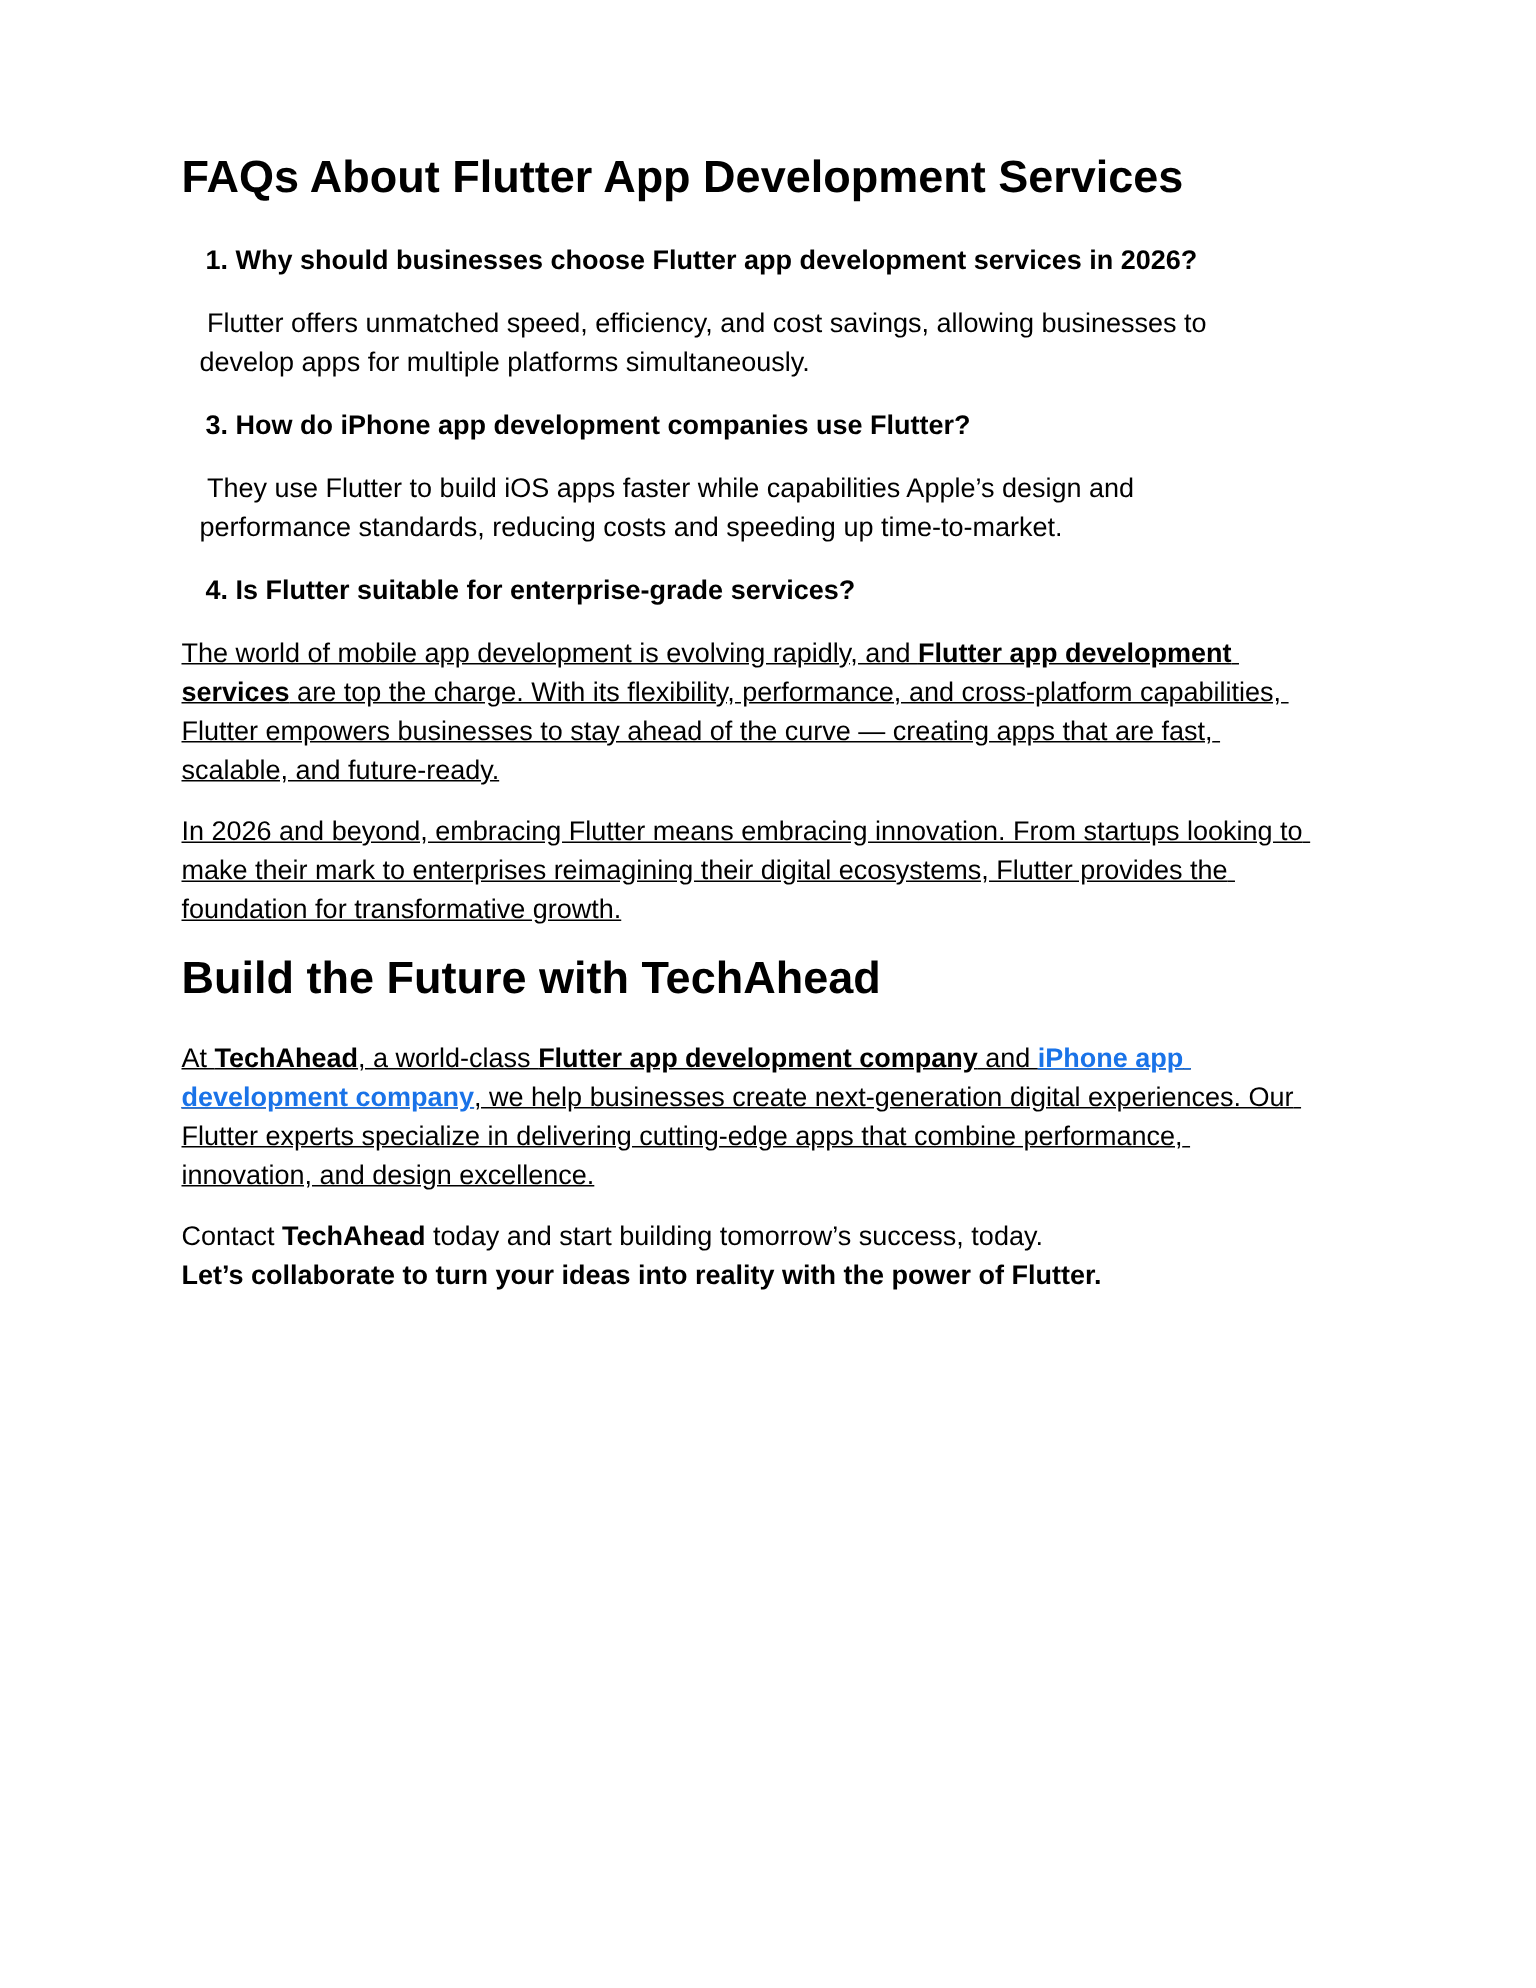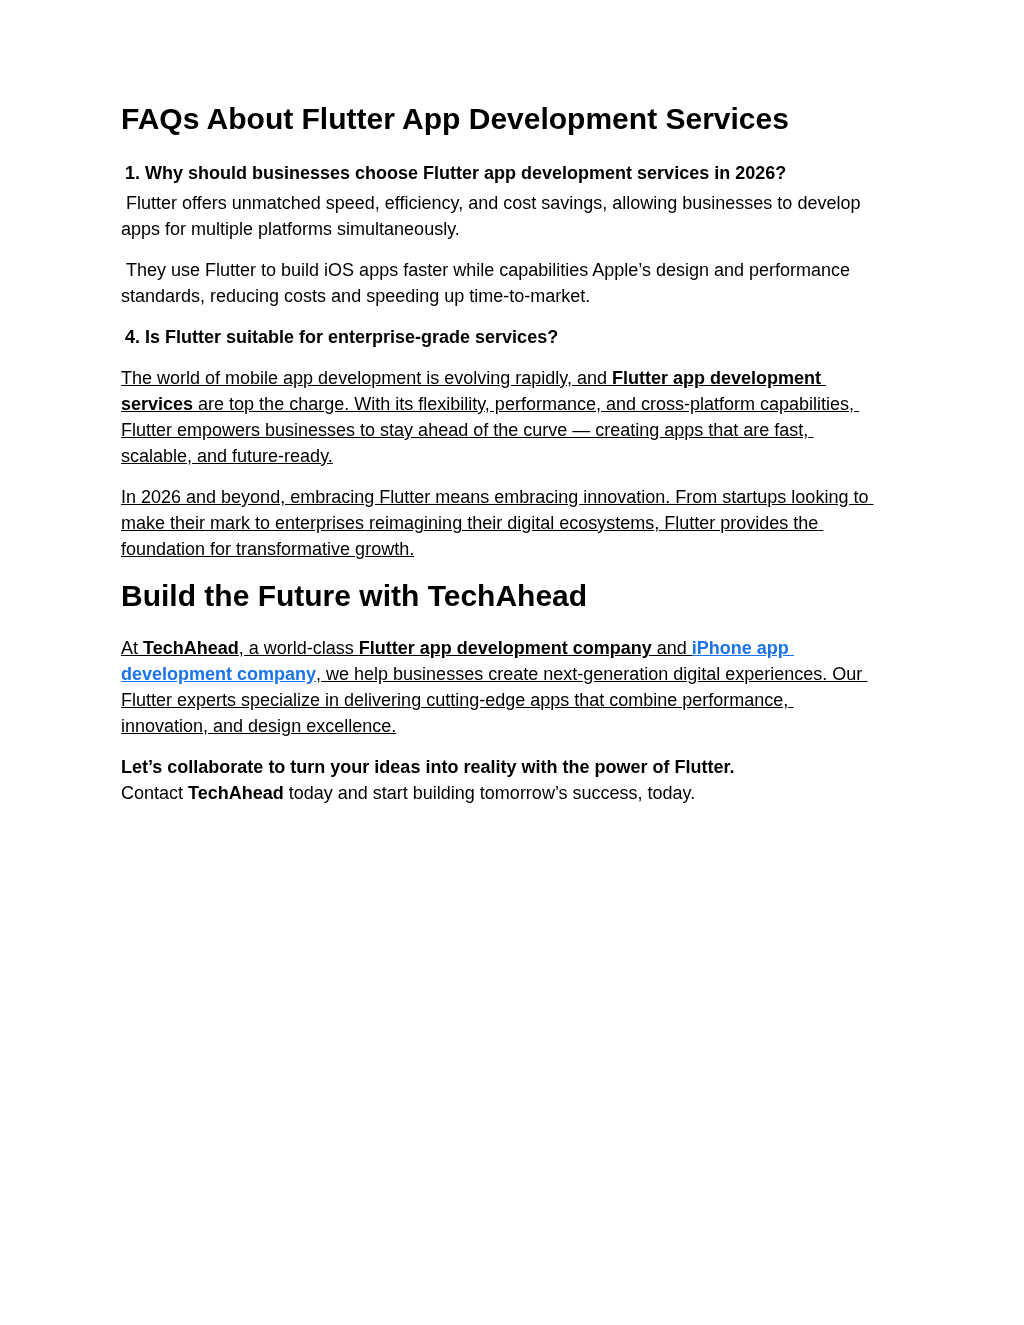--- a/index.html
+++ b/index.html
@@ -17,22 +17,22 @@
   }
   .h-big {
     font-size: 30px;
     line-height: 38px;
     font-weight: 700;
     margin: 0;
   }
   .faq-title { margin: 0 0 22px 0; }
   .section-title { margin: 14px 0 20px 0; }
   .faq-item { margin: 0 0 15px 0; }
-  .q { font-weight: 700; margin: 4px; }
-  .a { margin: 0; white-space: pre-wrap; }
+  .q { font-weight: 700; margin: 16px; }
+  .a { margin: 12px; white-space: pre-wrap; }
   p.body { margin: 0 0 15px 0; white-space: pre-wrap; text-decoration: underline; }
   p.tight { margin: 0; }
   .bold { font-weight: 700; }
   a.doc-link {
     font-weight: 700;
     text-decoration: underline;
     cursor: pointer;
   }
 </style>
 </head>
@@ -41,33 +41,34 @@
 <div class="page">
 
   <h1 class="h-big faq-title">FAQs About Flutter App Development Services</h1>
 
   <div>
     <div class="faq-item">
       <p class="q">1. Why should businesses choose Flutter app development services in 2026?</p>
       <p class="a"> Flutter offers unmatched speed, efficiency, and cost savings, allowing businesses to develop apps for multiple platforms simultaneously.</p>
     </div>
     <div class="faq-item">
+      <p class="q">3. How do iPhone app development companies use Flutter?</p>
       <p class="a"> They use Flutter to build iOS apps faster while capabilities Apple’s design and performance standards, reducing costs and speeding up time-to-market.</p>
     </div>
     <div class="faq-item">
       <p class="q">4. Is Flutter suitable for enterprise-grade services?</p>
     </div>
   </div>
 
 
   <p class="body"><span>The world of mobile app development is evolving rapidly, and </span><span class="bold">Flutter app development services</span><span> are top the charge. With its flexibility, performance, and cross-platform capabilities, Flutter empowers businesses to stay ahead of the curve — creating apps that are fast, scalable, and future-ready.</span></p>
 
   <p class="body">In 2026 and beyond, embracing Flutter means embracing innovation. From startups looking to make their mark to enterprises reimagining their digital ecosystems, Flutter provides the foundation for transformative growth.</p>
 
   <h1 class="h-big section-title">Build the Future with TechAhead</h1>
 
   <p class="body"><span>At </span><span class="bold">TechAhead</span><span>, a world-class </span><span class="bold">Flutter app development company</span><span> and </span><a class="doc-link" id="iphone-link" style="color: rgb(26, 115, 232);">iPhone app development company</a><span>, we help businesses create next-generation digital experiences. Our Flutter experts specialize in delivering cutting-edge apps that combine performance, innovation, and design excellence.</span></p>
 
+  <p class="tight"><span>Contact </span><span class="bold">TechAhead</span><span> today and start building tomorrow’s success, today.</span></p>
+
   <p class="tight bold">Let’s collaborate to turn your ideas into reality with the power of Flutter.</p>
-
-  <p class="tight"><span>Contact </span><span class="bold">TechAhead</span><span> today and start building tomorrow’s success, today.</span></p>
 
 </div>
 
 </body></html>

